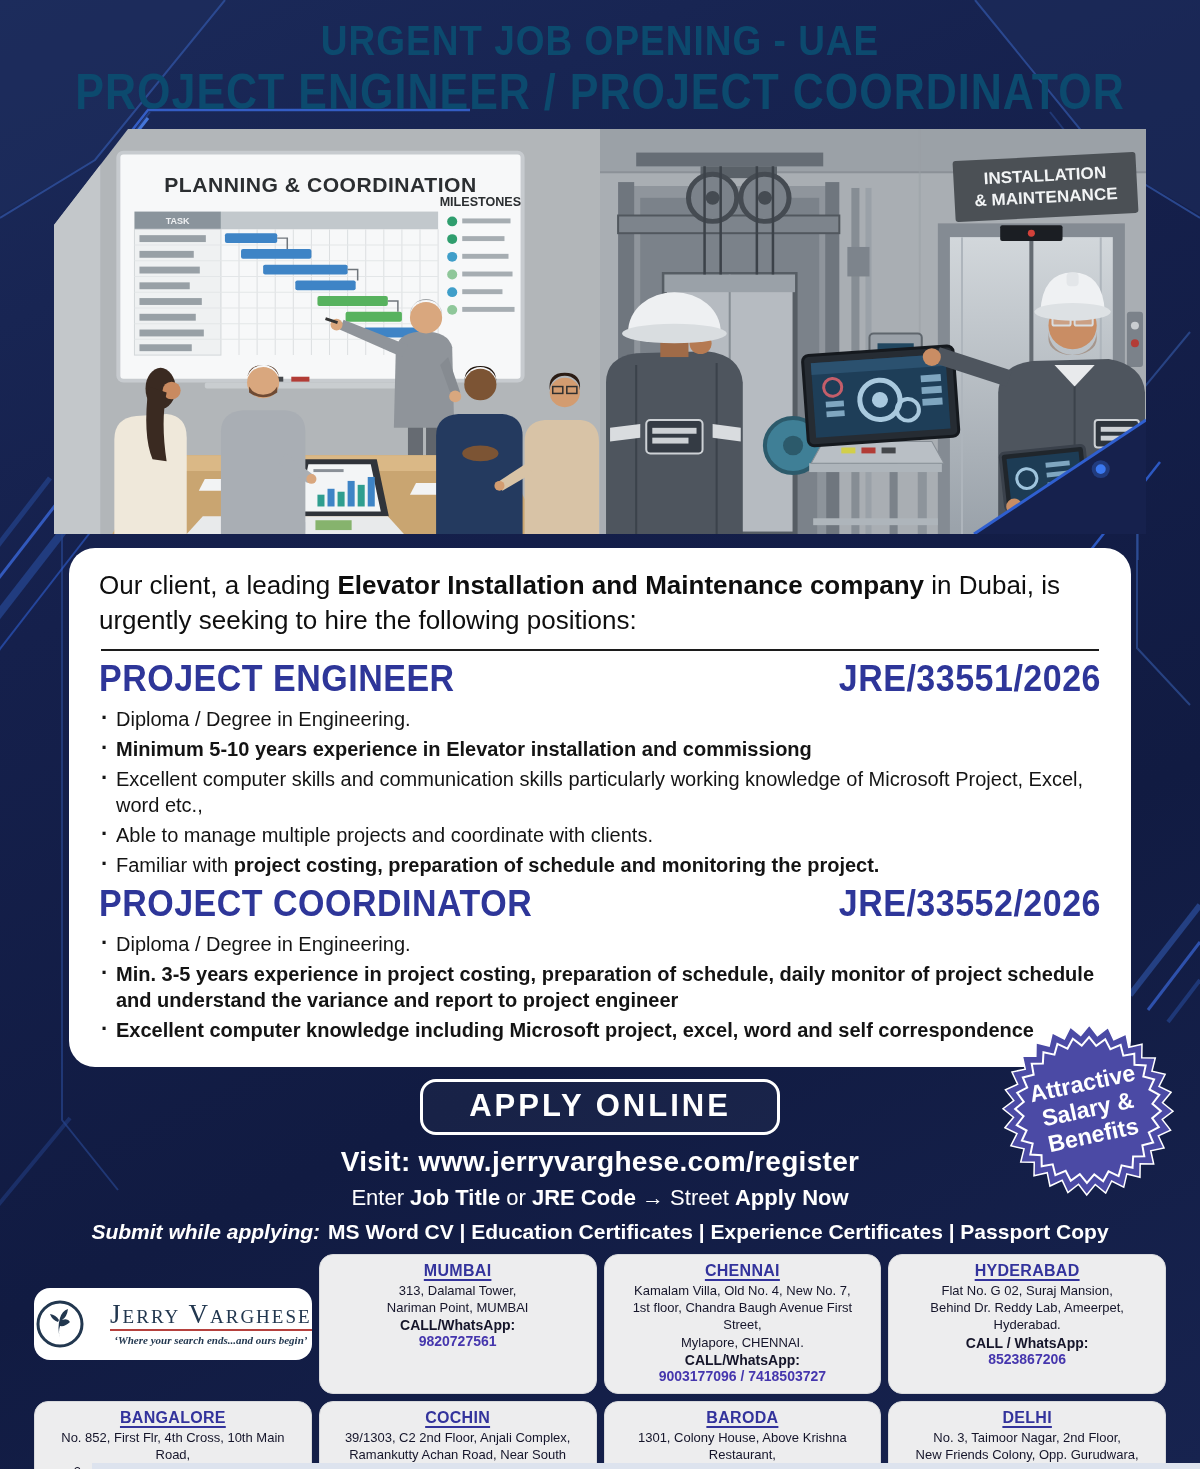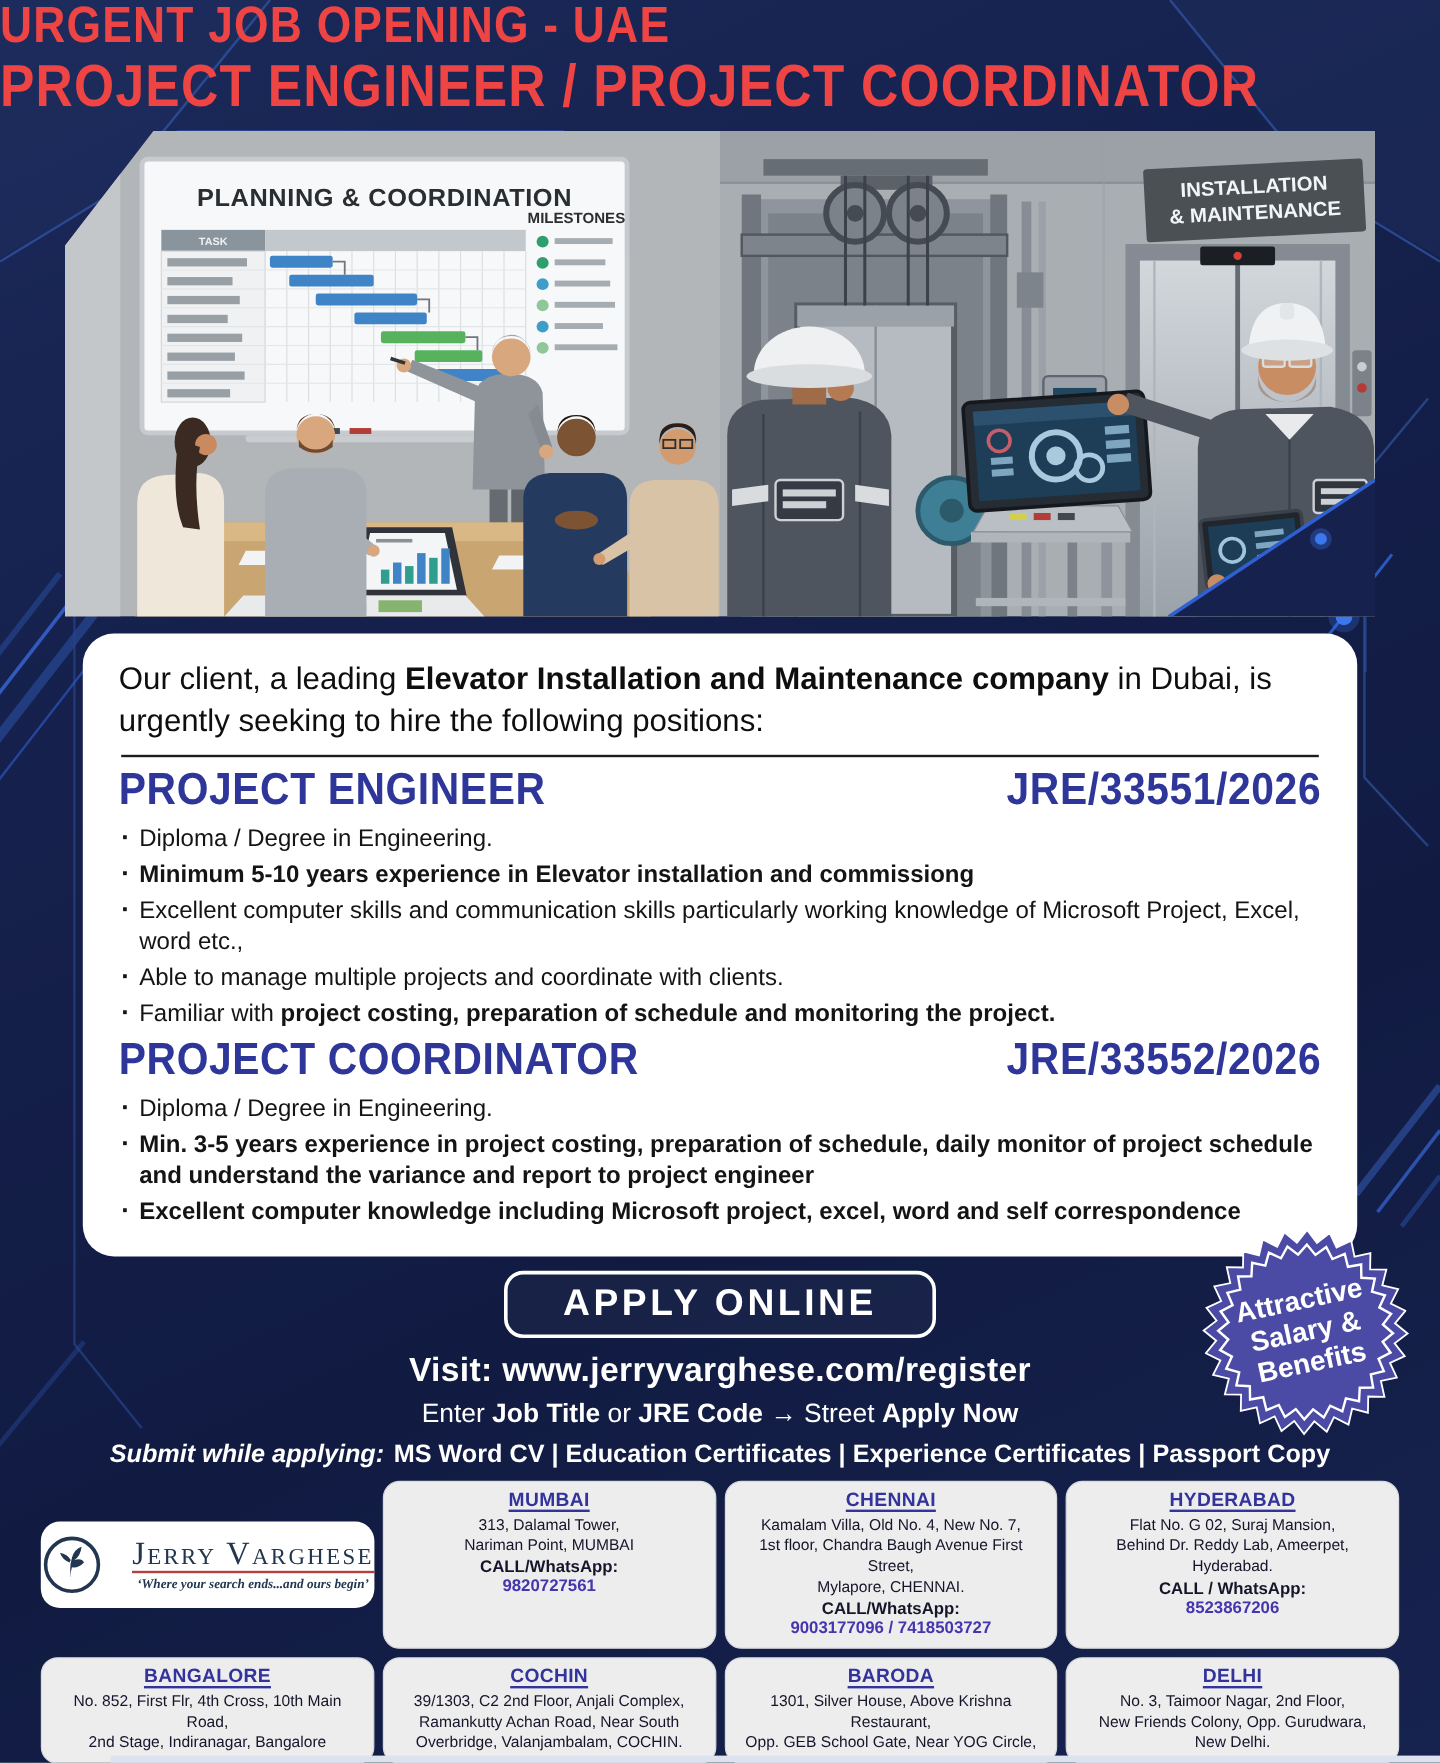--- a/index.html
+++ b/index.html
@@ -4,21 +4,21 @@
 <style>
   html,body{margin:0;padding:0;}
   body{
     width:1200px;height:1469px;overflow:hidden;position:relative;
     font-family:"Liberation Sans",sans-serif;
     background:linear-gradient(155deg,#1b2a5a 0%,#15204c 32%,#111b42 65%,#17234f 100%);
   }
   .decor{position:absolute;inset:0;width:1200px;height:1469px;pointer-events:none;}
   .content{position:relative;z-index:2;}
   
-  .hdr{color:#ef4444;}
+  .hdr{text-align:center;padding-top:20px;color:#0c4a6e;}
   .hdr .l1{font-size:37px;font-weight:800;letter-spacing:1px;display:inline-block;transform:scaleY(1.15);}
   .hdr .l2{font-size:43px;font-weight:800;letter-spacing:1px;display:inline-block;transform:scaleY(1.15);margin-top:6px;}
   
   .hero{width:1092px;height:405px;margin:12px auto 0;display:flex;position:relative;
         clip-path:polygon(74px 0,100% 0,100% 100%,0 100%,0 96px);}
   .hero svg{width:50%;height:100%;display:block;}
   
   .card{width:1062px;margin:14px auto 0;background:#ffffff;border-radius:26px;
         padding:20px 30px 20px;box-sizing:border-box;color:#121212;}
   .intro{font-size:26px;line-height:1.33;color:#0e0e0e;}
@@ -451,21 +451,21 @@
           <div>39/1303, C2 2nd Floor, Anjali Complex,</div>
           <div>Ramankutty Achan Road, Near South</div>
           <div>Overbridge, Valanjambalam, COCHIN.</div>
         </div>
 
   </div>
 
   <div class="office-card">
     <div class="office-name">BARODA</div>
     <div class="office-lines">
-          <div>1301, Silver House, Above Krishna Restaurant,</div>
+          <div>1301, Colony House, Above Krishna Restaurant,</div>
           <div>Opp. GEB School Gate, Near YOG Circle,</div>
         </div>
 
   </div>
 
   <div class="office-card">
     <div class="office-name">DELHI</div>
     <div class="office-lines">
           <div>No. 3, Taimoor Nagar, 2nd Floor,</div>
           <div>New Friends Colony, Opp. Gurudwara,</div>

